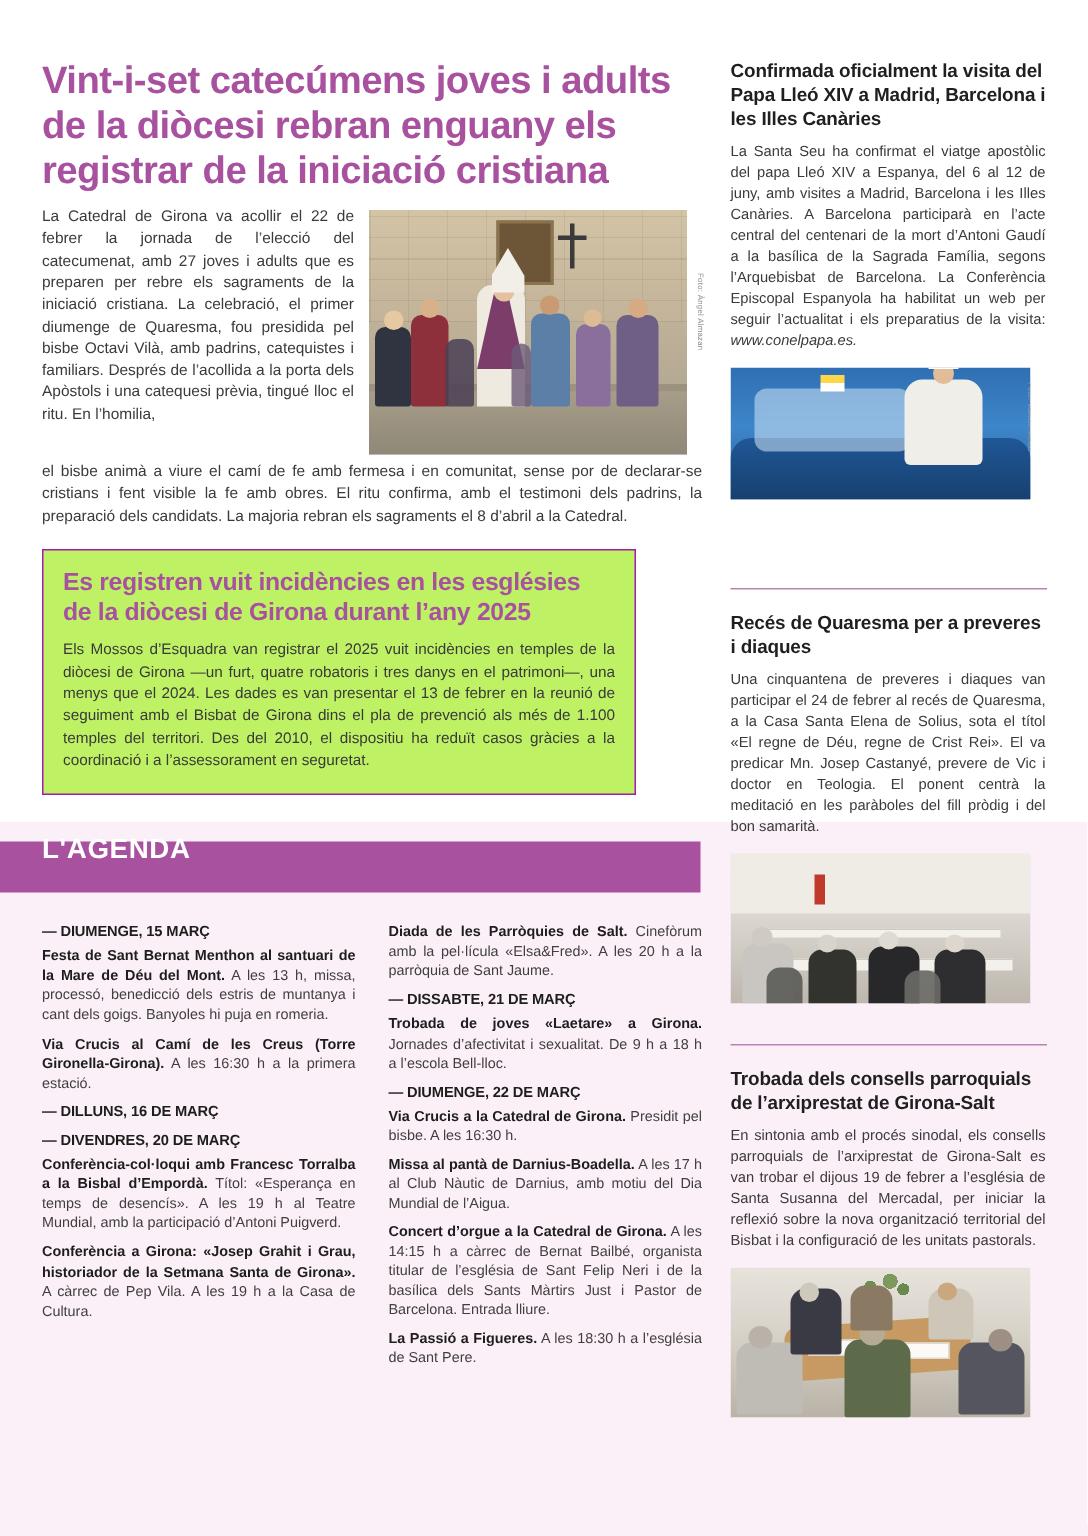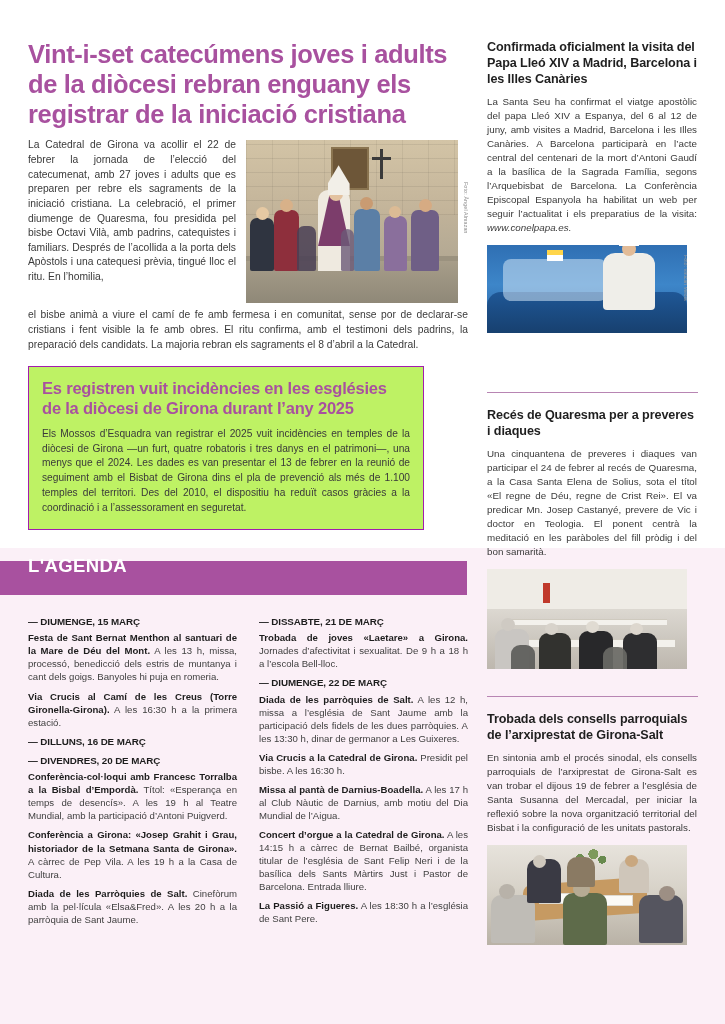--- a/index.html
+++ b/index.html
@@ -319,21 +319,20 @@
           <p class="ev"><b>Festa de Sant Bernat Menthon al santuari de la Mare de Déu del Mont.</b><span> A les 13 h, missa, processó, benedicció dels estris de muntanya i cant dels goigs. Banyoles hi puja en romeria.</span></p>
           <p class="ev"><b>Via Crucis al Camí de les Creus (Torre Gironella-Girona).</b><span> A les 16:30 h a la primera estació.</span></p>
           <div class="day">— DILLUNS, 16 DE MARÇ</div>
           <div class="day">— DIVENDRES, 20 DE MARÇ</div>
           <p class="ev"><b>Conferència-col·loqui amb Francesc Torralba a la Bisbal d’Empordà.</b><span> Títol: «Esperança en temps de desencís». A les 19 h al Teatre Mundial, amb la participació d’Antoni Puigverd.</span></p>
           <p class="ev"><b>Conferència a Girona: «Josep Grahit i Grau, historiador de la Setmana Santa de Girona».</b><span> A càrrec de Pep Vila. A les 19 h a la Casa de Cultura.</span></p>
           <p class="ev"><b>Diada de les Parròquies de Salt.</b><span> Cinefòrum amb la pel·lícula «Elsa&amp;Fred». A les 20 h a la parròquia de Sant Jaume.</span></p>
           <div class="day">— DISSABTE, 21 DE MARÇ</div>
           <p class="ev"><b>Trobada de joves «Laetare» a Girona.</b><span> Jornades d’afectivitat i sexualitat. De 9 h a 18 h a l’escola Bell-lloc.</span></p>
           <div class="day">— DIUMENGE, 22 DE MARÇ</div>
-          <p class="ev"><b>Diada de les parròquies de Salt.</b><span> A les 12 h, missa a l’església de Sant Jaume amb la participació dels fidels de les dues parròquies. A les 13:30 h, dinar de germanor a Les Guixeres.</span></p>
           <p class="ev"><b>Via Crucis a la Catedral de Girona.</b><span> Presidit pel bisbe. A les 16:30 h.</span></p>
           <p class="ev"><b>Missa al pantà de Darnius-Boadella.</b><span> A les 17 h al Club Nàutic de Darnius, amb motiu del Dia Mundial de l’Aigua.</span></p>
           <p class="ev"><b>Concert d’orgue a la Catedral de Girona.</b><span> A les 14:15 h a càrrec de Bernat Bailbé, organista titular de l’església de Sant Felip Neri i de la basílica dels Sants Màrtirs Just i Pastor de Barcelona. Entrada lliure.</span></p>
           <p class="ev"><b>La Passió a Figueres.</b><span> A les 18:30 h a l’església de Sant Pere.</span></p>
         </div>
     </div>
   </div>
 
   <div class="side-col">
 

